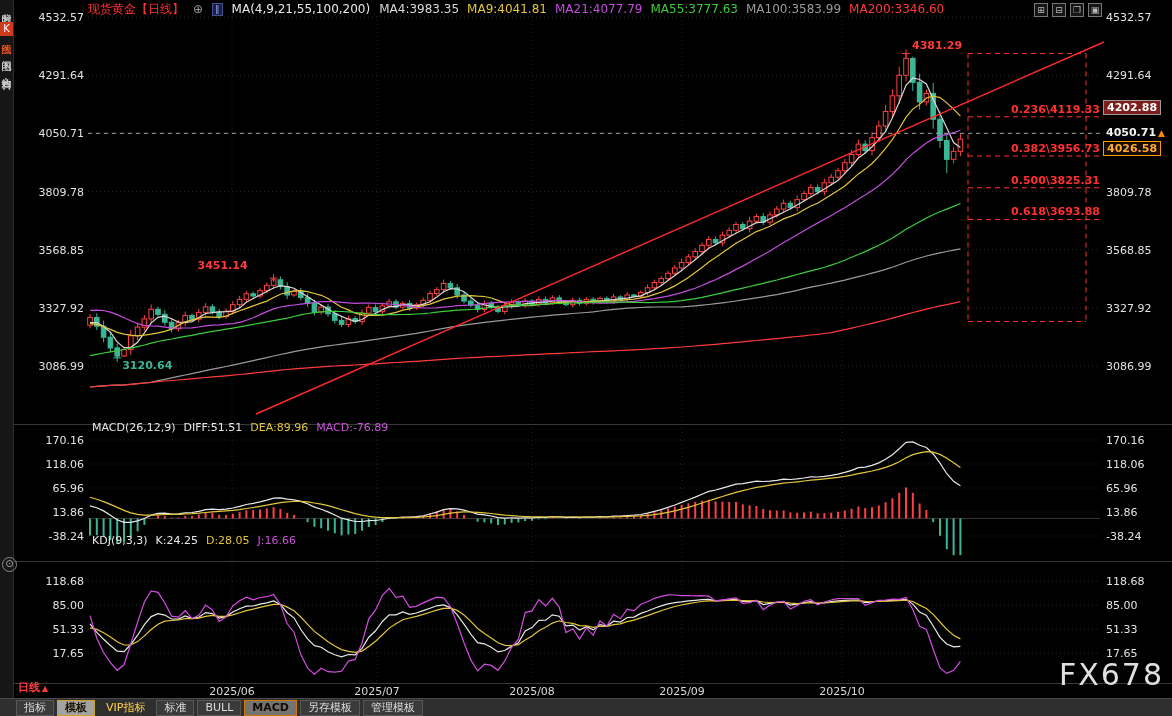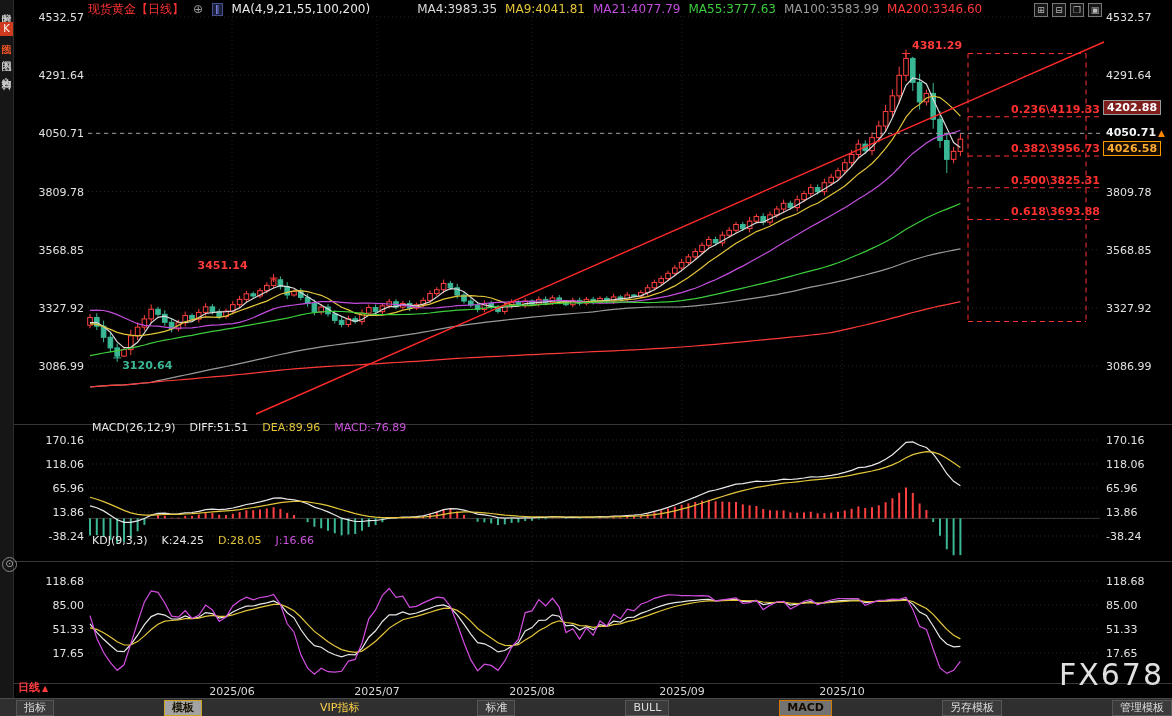--- a/index.html
+++ b/index.html
@@ -17,43 +17,43 @@
   .circle-icon{position:absolute;left:2px;top:557px;width:13px;height:13px;border-radius:50%;
                border:1px solid #8a8a8a;color:#aaa;font-size:10px;line-height:12px;text-align:center;z-index:7;}
   
   .topbar{position:absolute;left:88px;top:2px;height:14px;display:flex;align-items:center;gap:9px;
           font-size:12px;z-index:5;white-space:nowrap;}
   .c-red{color:#ff3333;}.c-white{color:#e8e8e8;}.c-yellow{color:#e3c53a;}.c-magenta{color:#cc55dd;}
   .sym{font-weight:normal;}
   .icon-plus{color:#9a9a9a;font-size:12px;cursor:pointer;}
   .icon-k{color:#8f95ff;border:1px solid #44508f;background:#1a1f3a;font-size:9px;line-height:11px;
           padding:0 2px;cursor:pointer;}
-  .ma-wrap{display:flex;gap:8px;margin-left:38px;}
+  .ma-wrap{display:flex;gap:8px;}
   
   .win-icons{position:absolute;right:70px;top:3px;display:flex;gap:4px;z-index:5;}
   .wicon{width:12px;height:12px;border:1px solid #777;color:#bbb;font-size:9px;line-height:12px;
          text-align:center;background:#161616;cursor:pointer;}
   
   .tag{position:absolute;left:1103px;height:13px;line-height:13px;font-size:11px;font-weight:bold;
        z-index:5;padding:0 3px;white-space:nowrap;}
   .tag-black{top:100px;color:#ffffff;background:#7f1d1d;border:1px solid #9a9a9a;}
   .tag-arrow{top:126px;color:#f2f2f2;background:#000;}
   .tag-arrow .up-arr{color:#ff8800;margin-left:2px;font-size:9px;}
   .tag-orange{top:141px;color:#ffaa33;background:#160d00;border:1px solid #ff9900;text-align:right;}
   
-  .legend-row{position:absolute;left:92px;font-size:11px;z-index:5;display:flex;gap:14px;white-space:nowrap;}
+  .legend-row{position:absolute;left:92px;font-size:11px;z-index:5;display:flex;gap:8px;white-space:nowrap;}
   .legend-macd{top:421px;}
   .legend-kdj{top:534px;}
   
   .period{position:absolute;left:18px;bottom:21px;color:#ff3a3a;font-size:11px;font-weight:bold;z-index:6;cursor:pointer;}
   .period .arr{font-size:8px;margin-left:2px;}
   
   .toolbar{position:absolute;left:0;bottom:0;width:1172px;height:18px;background:#2f2f2f;
            border-top:1px solid #4a4a4a;display:flex;align-items:center;padding-left:16px;gap:3px;
-           z-index:7;box-sizing:border-box;justify-content:space-between;}
+           z-index:7;box-sizing:border-box;}
   .tb-btn{padding:0 7px;font-size:11px;line-height:14px;color:#ddd;background:#3a3a3a;
           border:1px solid #565656;cursor:pointer;}
   .tb-btn.gold{background:#a3a3a3;color:#1a1400;border-color:#c9a227;font-weight:bold;}
   .tb-btn.vip{background:transparent;border-color:transparent;color:#ffd24a;}
   .tb-btn.orange{background:#737373;color:#140a00;border-color:#d07800;font-weight:bold;}
   
   .watermark{position:absolute;right:8px;bottom:24px;font-size:30px;color:#e0e0e0;
              letter-spacing:2px;z-index:5;}
   #chart-svg{position:absolute;left:0;top:0;z-index:1;}
 </style>

